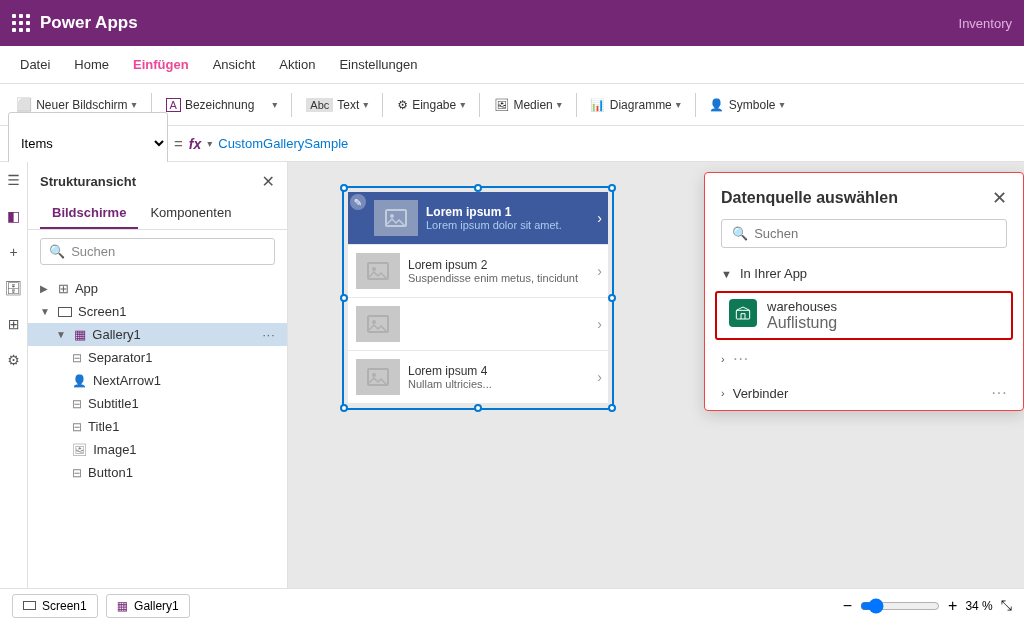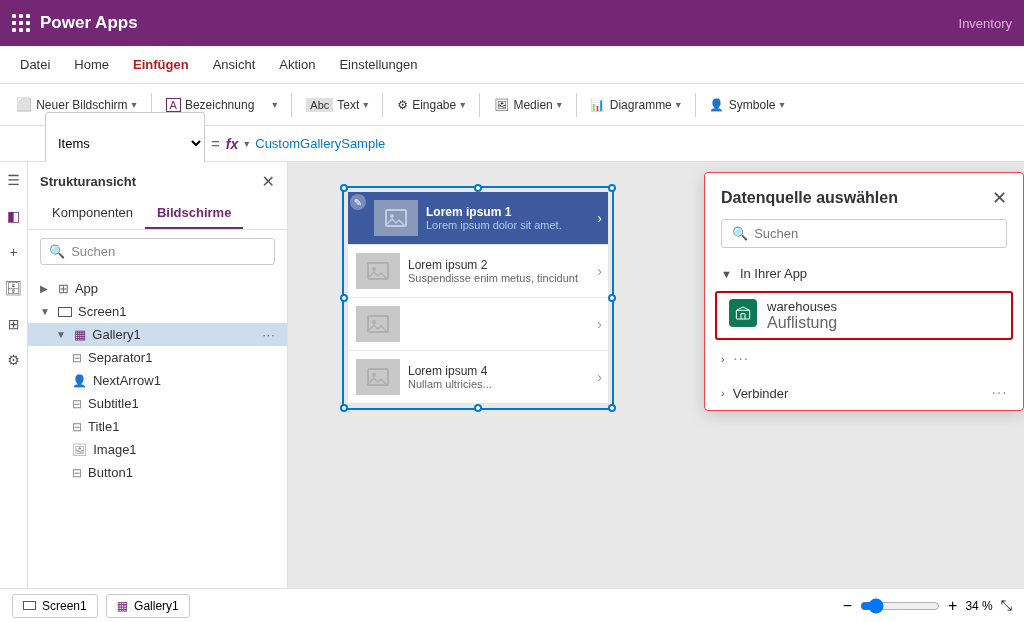--- a/index.html
+++ b/index.html
@@ -29,21 +29,21 @@
       border-bottom: 1px solid #e0e0e0;
       gap: 4px;
     }
     .menu-item {
       padding: 4px 10px;
       font-size: 13px;
       color: #333;
       cursor: pointer;
       border-radius: 3px;
     }
-    .menu-item.active { font-weight: 700; color: #b91c1c; }
+    .menu-item.active { font-weight: 700; color: #ec4899; }
 
     
     .toolbar {
       background: white;
       height: 42px;
       display: flex;
       align-items: center;
       padding: 0 8px;
       border-bottom: 1px solid #e0e0e0;
       gap: 2px;
@@ -70,21 +70,20 @@
       border-bottom: 1px solid #e0e0e0;
       gap: 6px;
     }
     .formula-dropdown {
       width: 160px;
       border: 1px solid #ccc;
       border-radius: 3px;
       padding: 22px 8px;
       font-size: 13px;
       background: white;
-      margin-left: 37px;
     }
     .formula-equals { font-size: 15px; color: #666; }
     .formula-fx { color: #742774; font-style: italic; font-weight: bold; font-size: 14px; }
     .formula-chevron { color: #666; font-size: 10px; }
     .formula-input { flex: 1; border: none; outline: none; font-size: 13px; color: #0078d4; }
 
     
     .main-layout {
       display: flex;
       height: calc(622px - 46px - 38px - 42px - 36px - 34px);
@@ -345,22 +344,22 @@
     <div class="left-icon">⊞</div>
     <div class="left-icon">⚙</div>
   </div>
 
   <div class="tree-panel">
     <div class="tree-header">
       <span class="tree-header-title">Strukturansicht</span>
       <span class="tree-header-close">✕</span>
     </div>
     <div class="tree-tabs">
+      <div class="tree-tab active">Bildschirme</div>
       <div class="tree-tab">Komponenten</div>
-      <div class="tree-tab active">Bildschirme</div>
     </div>
     <div class="tree-search">
       <span style="color:#888;">🔍</span>
       <span>Suchen</span>
     </div>
     <div class="tree-items">
 
       <div class="tree-item">
         <span class="tree-chevron">▶</span>
         <span style="color:#666;">⊞</span>

